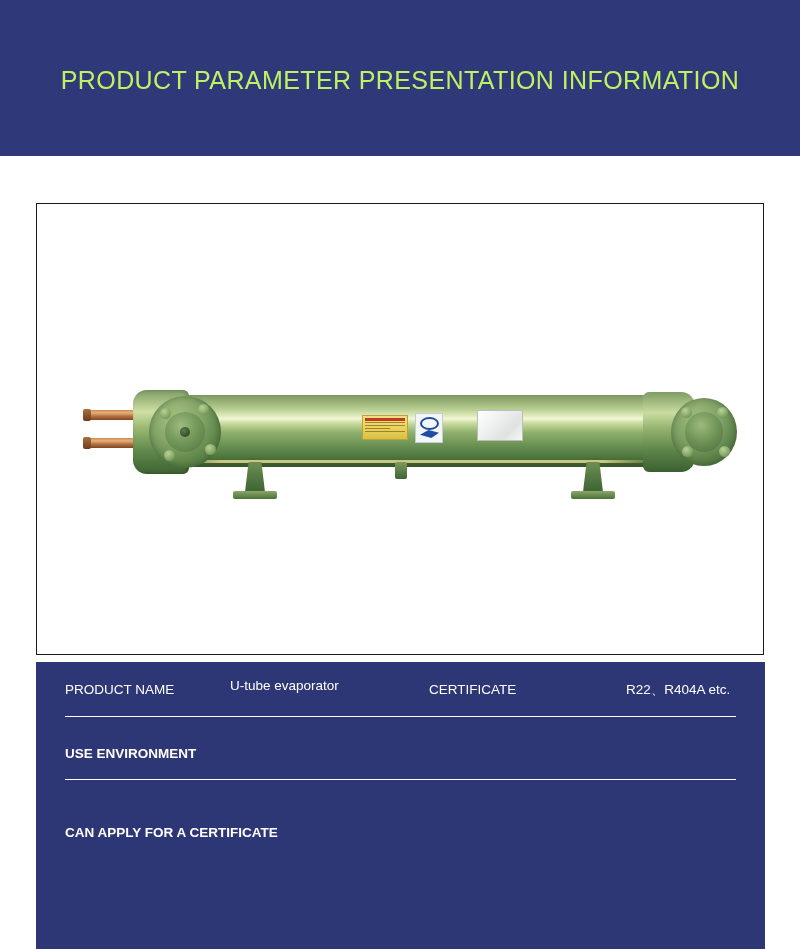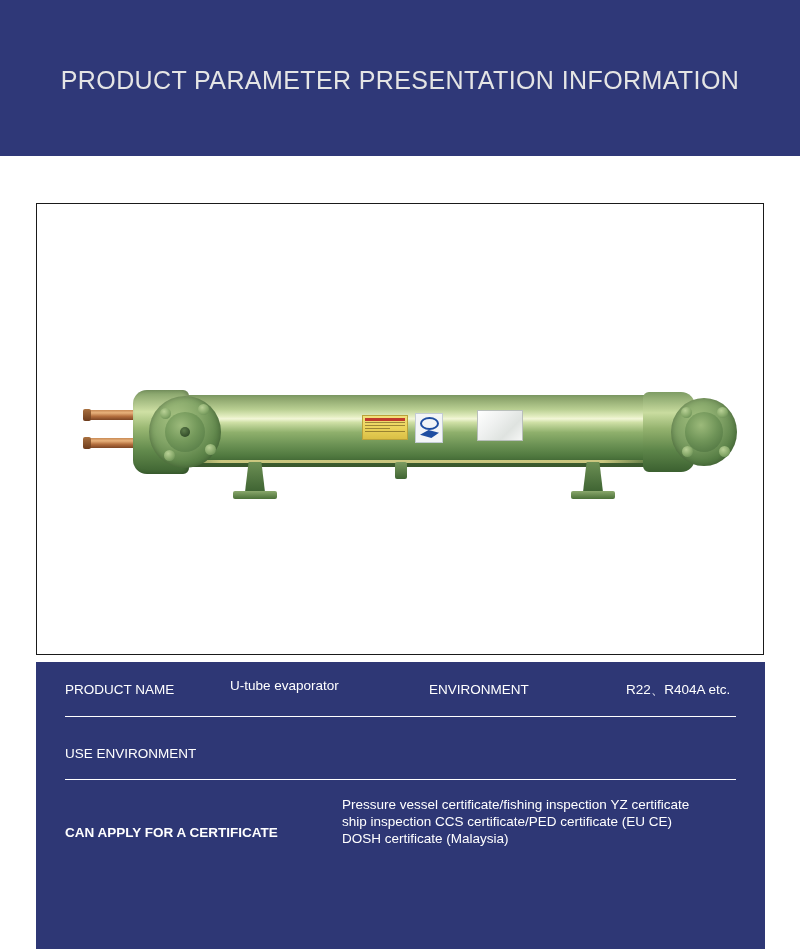--- a/index.html
+++ b/index.html
@@ -23,21 +23,21 @@
     width: 800px;
     height: 156px;
     background: #2f3878;
   }
   .header-title {
     position: absolute;
     left: 0;
     top: 66px;
     width: 800px;
     text-align: center;
-    color: #e5e5e5;
+    color: #bef264;
     font-size: 25px;
     font-weight: 400;
     letter-spacing: 0.4px;
     font-family: "Liberation Sans", sans-serif;
     white-space: nowrap;
   }
 
   
   .photo-frame {
     position: absolute;
@@ -340,21 +340,21 @@
   
   .c-label-1 { left: 29px; top: 19px; }
   .c-value-1 { left: 194px; top: 15px; }
   .c-label-2 { left: 393px; top: 19px; }
   .c-value-2 { left: 590px; top: 19px; }
 
   .c-label-2b { left: 393px; top: 19px; }
   .c-value-2b { left: 563px; top: 19px; letter-spacing: 0.8px; }
 
   
-  .c-label-3 { left: 29px; top: 28px; }
+  .c-label-3 { left: 29px; top: 28px; font-weight: bold; }
   .c-value-3 { left: 188px; top: 15px; }
 
   
   .c-label-4 { left: 29px; top: 44px; font-weight: bold; }
   .c-value-4 { left: 306px; top: 16px; }
 </style>
 </head>
 <body>
 
 <div class="header-band">
@@ -419,31 +419,28 @@
     </div>
 
   </div>
 </div>
 
 <div class="spec-table">
 
   <div class="spec-row row-1">
     <div class="cell c-label-1">PRODUCT NAME</div>
     <div class="cell c-value-1">U-tube evaporator</div>
-    <div class="cell c-label-2">ENVIRONMENT</div>
+    <div class="cell c-label-2">CERTIFICATE</div>
     <div class="cell c-value-2">R22、R404A etc.</div>
     <div class="spec-divider"></div>
   </div>
 
 
   <div class="spec-row row-3">
     <div class="cell c-label-3">USE ENVIRONMENT</div>
     <div class="spec-divider"></div>
   </div>
 
   <div class="spec-row row-4">
     <div class="cell c-label-4">CAN APPLY FOR A CERTIFICATE</div>
-    <div class="cell c-value-4">Pressure vessel certificate/fishing inspection YZ certificate
-ship inspection CCS certificate/PED certificate (EU CE)
-DOSH certificate (Malaysia)</div>
   </div>
 
 </div>
 
 </body></html>

